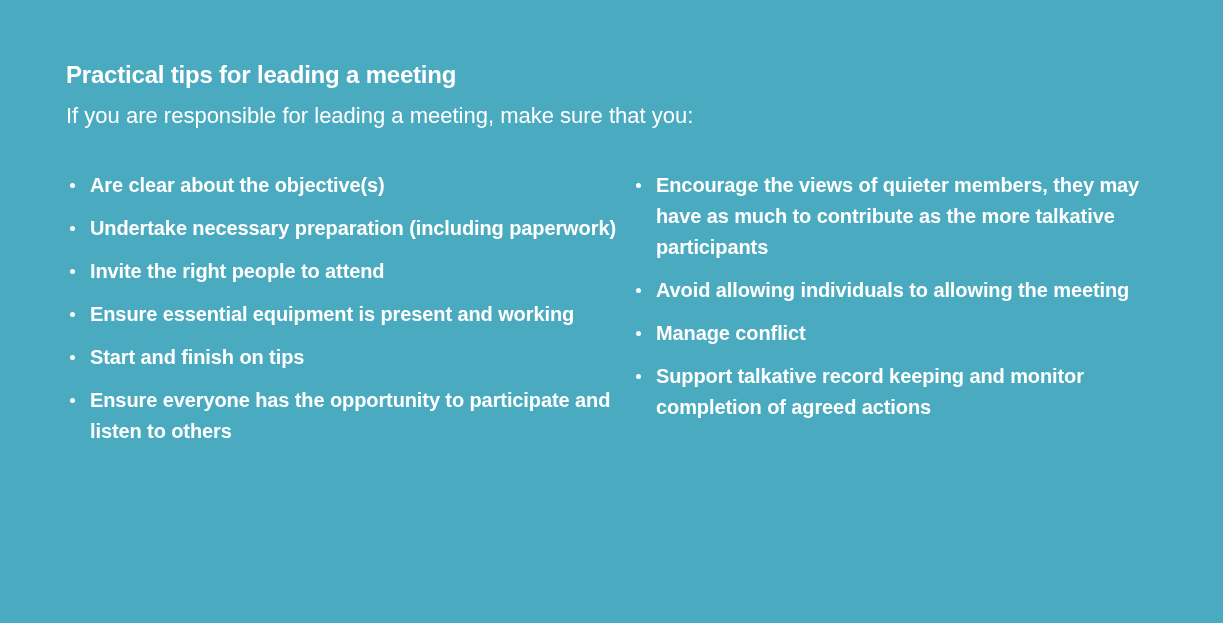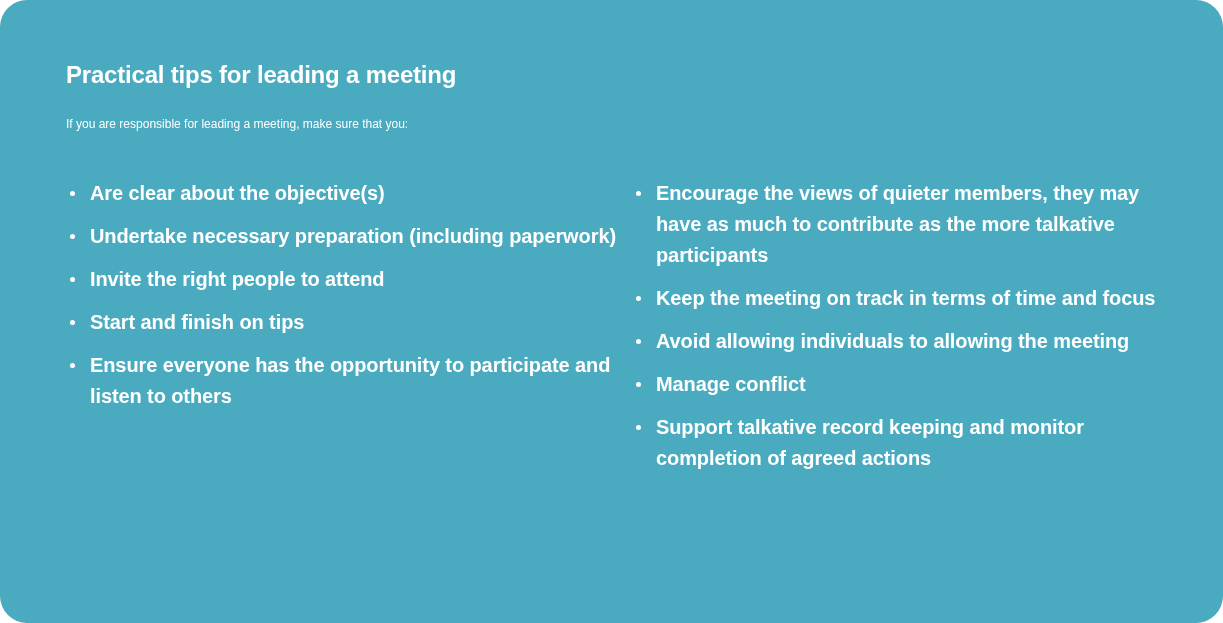--- a/index.html
+++ b/index.html
@@ -35,24 +35,24 @@
     font-size: 24px;
     font-weight: bold;
     line-height: 30px;
     letter-spacing: -0.2px;
     margin: 0 0 0 0;
     white-space: nowrap;
   }
 
   .slide-subtitle {
     color: #ffffff;
-    font-size: 12px;
+    font-size: 22px;
     font-weight: normal;
     line-height: 24px;
-    margin: 22px 0 0 0;
+    margin: 14px 0 0 0;
     white-space: nowrap;
   }
 
   .columns {
     display: flex;
     flex-direction: row;
     align-items: flex-start;
     margin-top: 42px;
   }
 
@@ -100,21 +100,21 @@
     background: #ffffff;
   }
 
   .bullet-text {
     display: block;
   }
 </style>
 </head>
 <body>
 
-<div id="slide" style="background: rgb(74, 171, 192); border-radius: 27px;">
+<div id="slide" style="background: rgb(74, 171, 192);">
   <div id="content">
 
     <h1 class="slide-title">Practical tips for leading a meeting</h1>
 
     <p class="slide-subtitle">If you are responsible for leading a meeting, make sure that you:</p>
 
     <div class="columns">
 
       <div class="column left">
         <ul class="bullet-list">
@@ -125,38 +125,38 @@
           <li class="bullet-item">
             <span class="bullet-dot"></span>
             <span class="bullet-text">Undertake necessary preparation (including paperwork)</span>
           </li>
           <li class="bullet-item">
             <span class="bullet-dot"></span>
             <span class="bullet-text">Invite the right people to attend</span>
           </li>
           <li class="bullet-item">
             <span class="bullet-dot"></span>
+            <span class="bullet-text">Ensure essential equipment is present and working</span>
+          </li>
+          <li class="bullet-item">
+            <span class="bullet-dot"></span>
             <span class="bullet-text">Start and finish on tips</span>
           </li>
           <li class="bullet-item">
             <span class="bullet-dot"></span>
             <span class="bullet-text">Ensure everyone has the opportunity to participate and listen to others</span>
           </li>
         </ul>
       </div>
 
       <div class="column right">
         <ul class="bullet-list">
           <li class="bullet-item">
             <span class="bullet-dot"></span>
             <span class="bullet-text">Encourage the views of quieter members, they may have as much to contribute as the more talkative participants</span>
-          </li>
-          <li class="bullet-item">
-            <span class="bullet-dot"></span>
-            <span class="bullet-text">Keep the meeting on track in terms of time and focus</span>
           </li>
           <li class="bullet-item">
             <span class="bullet-dot"></span>
             <span class="bullet-text">Avoid allowing individuals to allowing the meeting</span>
           </li>
           <li class="bullet-item">
             <span class="bullet-dot"></span>
             <span class="bullet-text">Manage conflict</span>
           </li>
           <li class="bullet-item">

